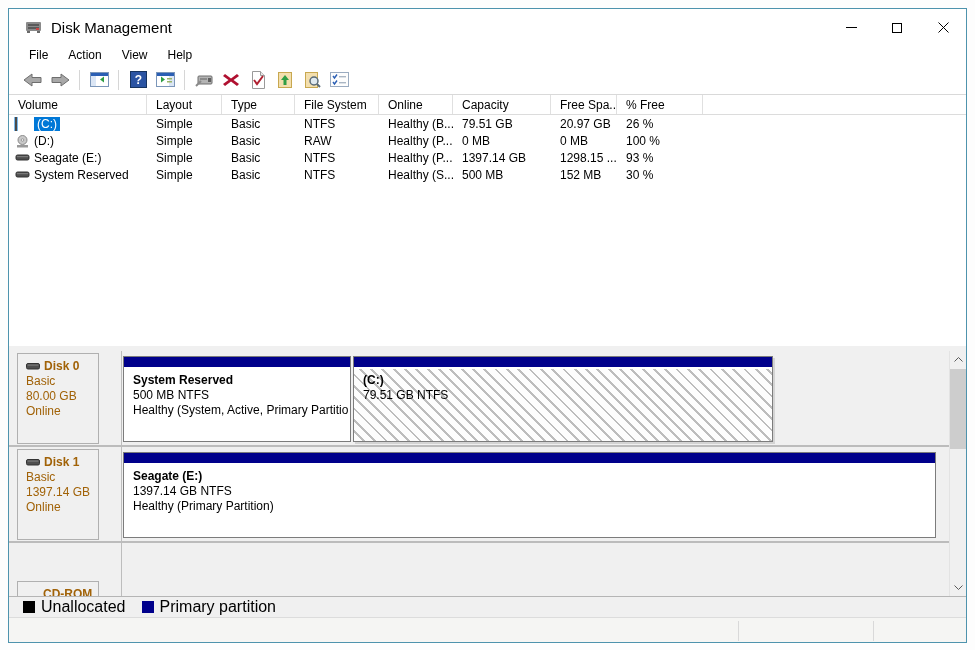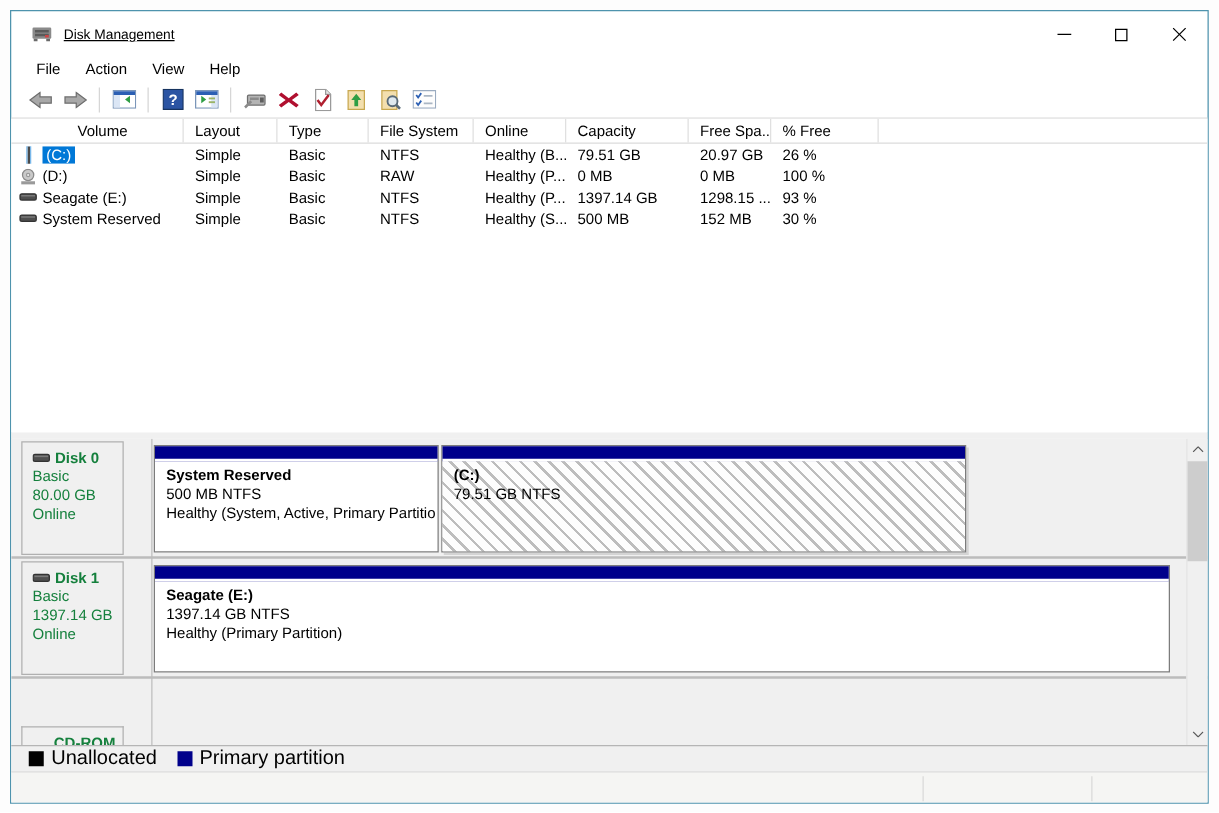--- a/index.html
+++ b/index.html
@@ -5,59 +5,59 @@
   * { margin:0; padding:0; box-sizing:border-box; }
   html,body { width:975px; height:650px; background:#ffffff; font-family:"Liberation Sans", sans-serif; }
   .stage { position:relative; width:975px; height:650px; background:#fdfdfd; }
 
   
   .window { position:absolute; left:8px; top:8px; width:959px; height:635px;
             border:1px solid #4e93ad; background:#ffffff; display:flex; flex-direction:column; }
 
   .titlebar { height:37px; display:flex; align-items:center; padding-left:16px; flex:0 0 auto; }
   .title-icon { width:17px; height:13px; margin-right:9px; }
-  .title-text { font-size:11px; color:#000;text-decoration:underline; }
+  .title-text { font-size:15px; color:#000; }
   .win-controls { margin-left:auto; display:flex; height:100%; }
   .win-btn { width:46px; height:100%; display:flex; align-items:center; justify-content:center; cursor:default; }
   .glyph-min { width:11px; border-top:1px solid #000; }
   .glyph-max { width:10px; height:10px; border:1px solid #000; }
 
   .menubar { height:19px; display:flex; padding-left:10px; flex:0 0 auto; }
   .menu-item { font-size:12px; color:#000; padding:2px 10px; }
 
   .toolbar { height:30px; display:flex; align-items:center; padding-left:12px; gap:3px;
              border-bottom:1px solid #d9d9d9; flex:0 0 auto; }
   .tool-btn { width:24px; height:24px; display:flex; align-items:center; justify-content:center; }
   .tool-sep { width:1px; height:20px; background:#d6d6d6; margin:0 4px; }
 
   
   .volume-list { height:251px; background:#fff; overflow:hidden; flex:0 0 auto; font-size:12px; }
   .lv-header { display:flex; height:20px; border-bottom:1px solid #dcdcdc; }
   .lv-h { padding:3px 0 0 9px; border-right:1px solid #e0e0e0; color:#000; overflow:hidden; white-space:nowrap; }
   .lv-h.fill { flex:1; border-right:none; }
-  .c0{width:138px;text-align:center;} .c1{width:75px;} .c2{width:73px;} .c3{width:84px;} .c4{width:74px;}
+  .c0{width:138px;} .c1{width:75px;} .c2{width:73px;} .c3{width:84px;} .c4{width:74px;}
   .c5{width:98px;} .c6{width:66px;} .c7{width:86px;}
   .lv-row { display:flex; height:17px; align-items:center; }
   .lv-c { padding-left:9px; overflow:hidden; white-space:nowrap; }
   .vol-cell { display:flex; align-items:center; padding-left:6px; }
   .vol-icon { width:15px; height:12px; margin-right:4px; flex:0 0 auto; position:relative; }
   .sel-name { background:#0078d7; color:#fff; padding:0 3px; }
 
   .ic-hatch { width:13px; height:10px; margin-top:1px; border:1px solid #4a4a4a;
     background:repeating-linear-gradient(45deg,#fff 0 3px,#9a9a9a 3px 4.5px); }
   .ic-hatch.sel { outline:1px solid #7ab8ea; }
 
   
   .pane-gap { height:5px; background:#f0f0f0; flex:0 0 auto; }
   .bottom-pane { flex:1 1 auto; background:#f0f0f0; position:relative; overflow:hidden; }
   .disk-col-line { position:absolute; left:112px; top:0; bottom:0; width:1px; background:#bdbdbd; }
   .disk-row { position:relative; height:96px; border-bottom:2px solid #bcbcbc; }
   .disk-row.last { border-bottom:none; height:48px; }
   .disk-label { position:absolute; left:8px; top:2px; width:82px; height:91px;
-    background:#f0f0f0; border:1px solid #b0b0b0; padding:5px 0 0 8px; font-size:12px; color:#15803d; }
+    background:#f0f0f0; border:1px solid #b0b0b0; padding:5px 0 0 8px; font-size:12px; color:#a16207; }
   .disk-row.last .disk-label { height:44px; border-bottom:none;margin-top:36px; }
   .disk-label .dl-title { display:flex; align-items:center; font-weight:bold; }
   .disk-label .dl-title svg { margin-right:4px; }
   .disk-label div { line-height:15px; }
 
   .part-area { position:absolute; left:114px; top:5px; display:flex; gap:2px; }
   .part { height:86px; border:1px solid #7c7c7c; background:#fff; display:flex; flex-direction:column; }
   .part-bar { height:12px; background:#00008b; border-bottom:2px solid #fff; flex:0 0 auto; }
   .part-body { flex:1; padding:4px 9px 0 9px; font-size:12px; line-height:15px; color:#000;
                overflow:hidden; white-space:nowrap; }

